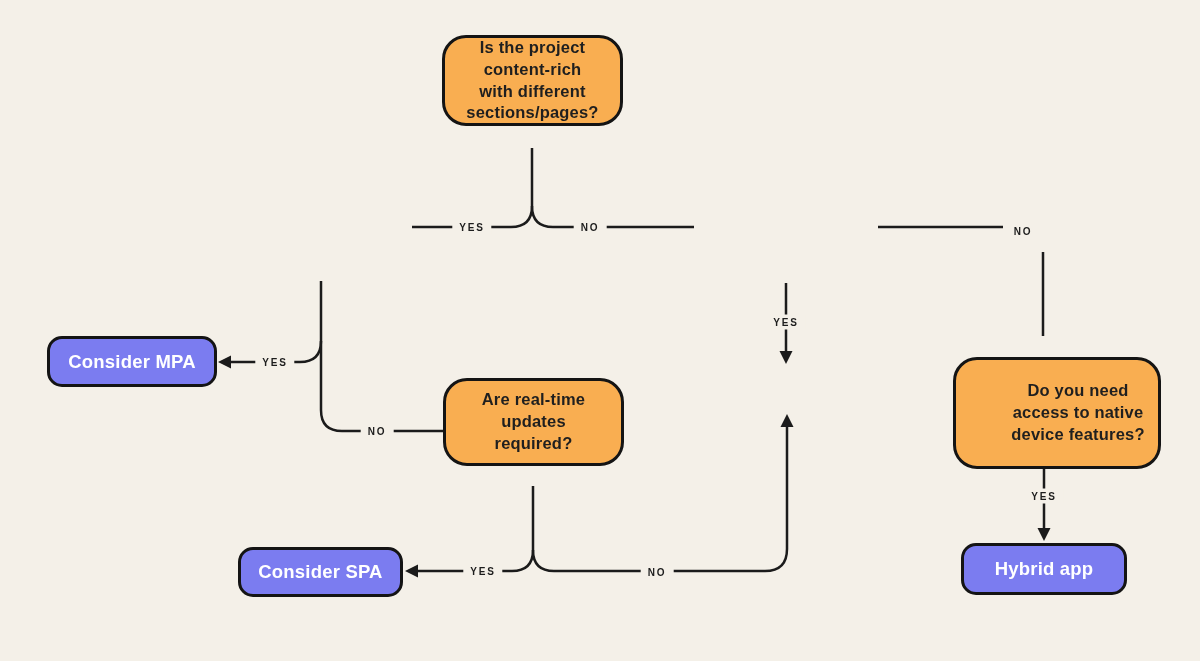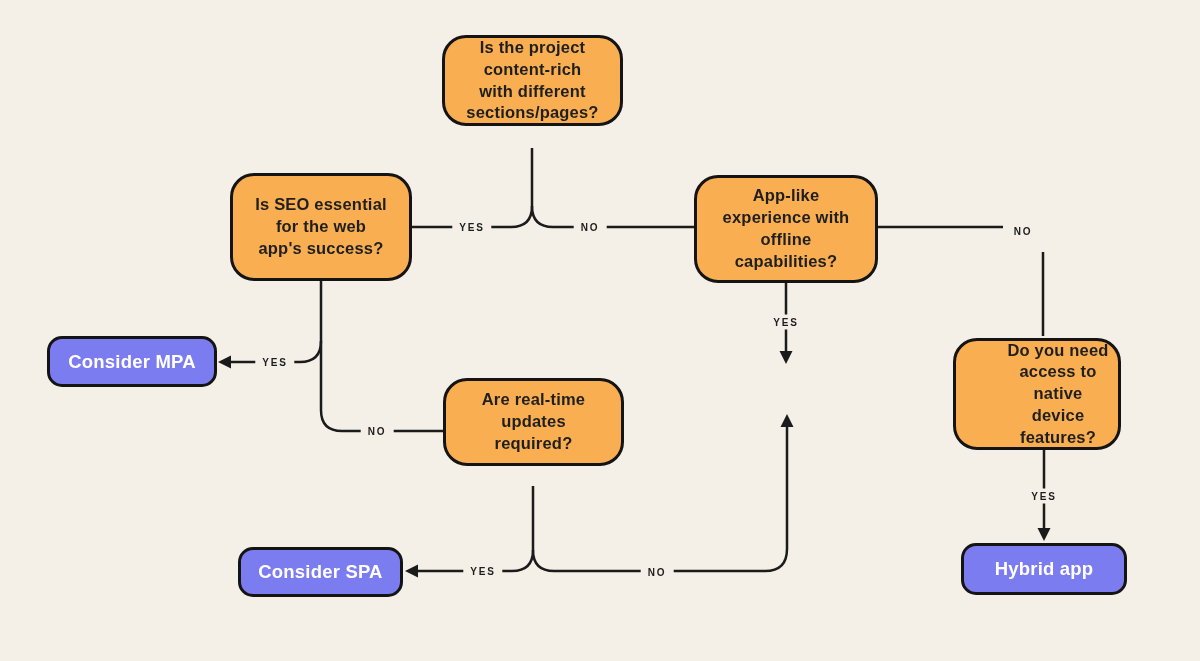--- a/index.html
+++ b/index.html
@@ -102,40 +102,29 @@
     <polygon points="1044,541 1037.5,528 1050.5,528"></polygon>
   </svg>
 
   <div class="node question" style="left:442px; top:35px; width:181px; height:91px;">
     <span class="lbl">Is the project
 content-rich
 with different
 sections/pages?</span>
   </div>
 
-  <div class="node question" style="left:230px; top:173px; width:182px; height:108px;">
-    <span class="lbl">Is SEO essential
-for the web
-app's success?</span>
-  </div>
 
-  <div class="node question" style="left:694px; top:175px; width:184px; height:108px;">
-    <span class="lbl">App-like
-experience with
-offline
-capabilities?</span>
-  </div>
 
   <div class="node question" style="left:443px; top:378px; width:181px; height:88px;">
     <span class="lbl">Are real-time
 updates
 required?</span>
   </div>
 
-  <div class="node question" style="left:953px; top:338px; width:168px; height:112px;padding-left:42px;">
+  <div class="node question" style="left:953px; top:357px; width:208px; height:112px;padding-left:42px;">
     <span class="lbl">Do you need
 access to native
 device features?</span>
   </div>
 
   <div class="node answer" style="left:238px; top:547px; width:165px; height:50px;">
     <span class="lbl">Consider SPA</span>
   </div>
 
   <div class="node answer" style="left:47px; top:336px; width:170px; height:51px;">

